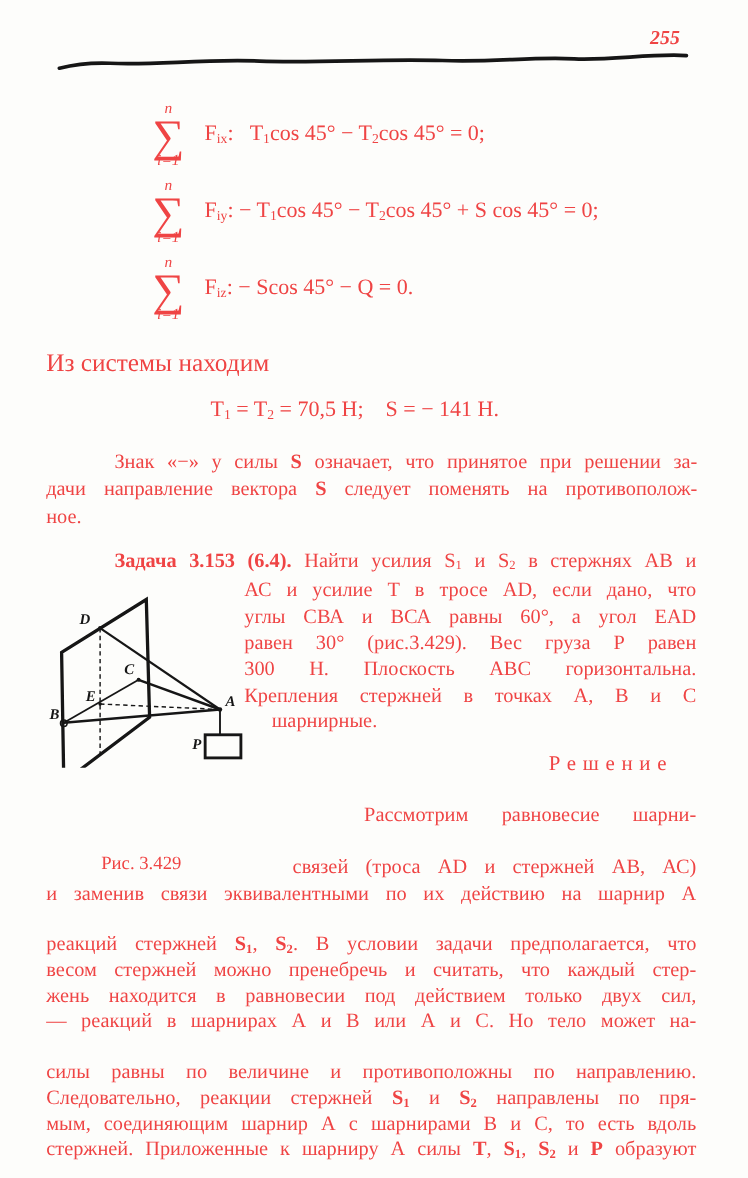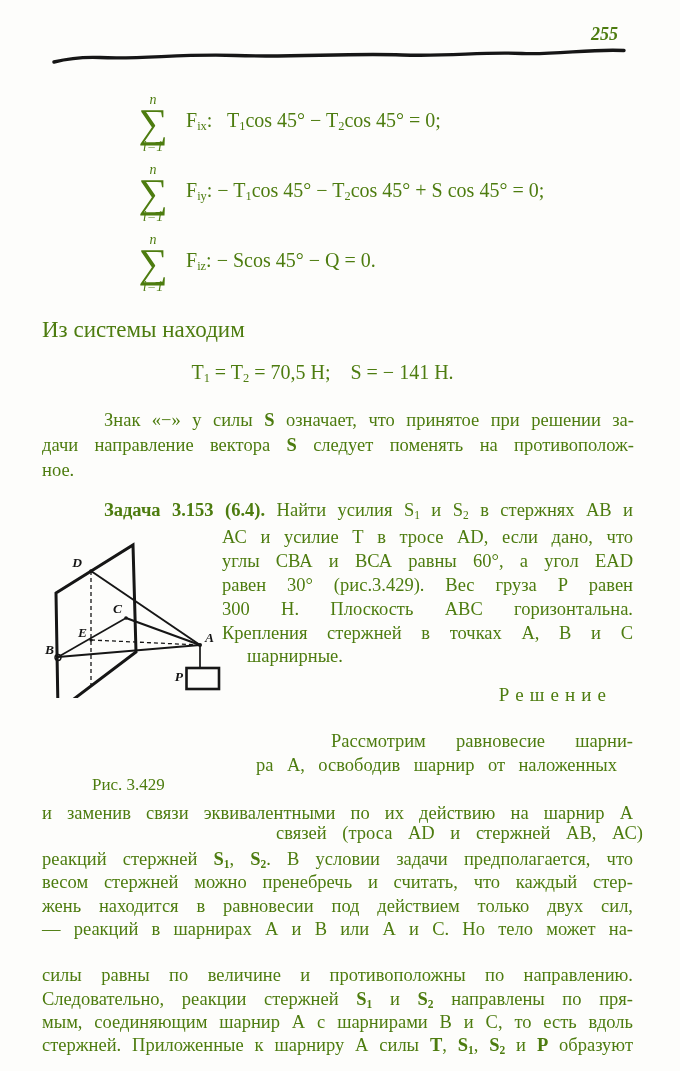--- a/index.html
+++ b/index.html
@@ -1,20 +1,20 @@
 <!DOCTYPE html>
 <html><head>
 <meta charset="utf-8">
 <style>
   html,body{margin:0;padding:0;}
   .page{
     position:relative;
     width:680px;height:1071px;
     background:#fdfdfb;
-    color:#4d7c0f;
+    color:#ef4444;
     font-family:"Liberation Serif","DejaVu Serif",serif;
     overflow:hidden;
   }
   .abs{position:absolute;}
   
   .jl{
     text-align:justify;
     text-align-last:justify;
     font-size:18.5px;
     line-height:23px;
@@ -132,22 +132,21 @@
     <text class="figlabel" x="122" y="613" text-anchor="end" fill="#161616">C</text>
     <text class="figlabel" x="87" y="637" text-anchor="end" fill="#161616">E</text>
     <text class="figlabel" x="54" y="654" text-anchor="end" fill="#161616">B</text>
     <text class="figlabel" x="205" y="642" text-anchor="start" fill="#161616">A</text>
     <text class="figlabel" x="183" y="681" text-anchor="end" fill="#161616">P</text>
   </svg>
 
   <div class="abs caption" style="left:92px;top:735px;margin-top:40px;">Рис. 3.429</div>
 
   <div class="abs jl" style="left:331px;top:730px;width:302px;"><span>Рассмотрим равновесие шарни-</span></div>
-  <div class="abs jl" style="left:256px;top:754px;width:361px;"><span>ра А, освободив шарнир от наложенных</span></div>
-  <div class="abs jl" style="left:276px;top:778px;width:367px;margin-top:44px;"><span>связей (троса AD и стержней АВ, АС)</span></div>
+  <div class="abs jl" style="left:266px;top:778px;width:367px;"><span>связей (троса AD и стержней АВ, АС)</span></div>
 
   <div class="abs jl" style="left:42px;top:802px;width:591px;"><span>и заменив связи эквивалентными по их действию на шарнир А</span></div>
   <div class="abs jl" style="left:42px;top:848px;width:591px;"><span>реакций стержней </span><span class="b">S</span><span class="b sb">1</span><span>, </span><span class="b">S</span><span class="b sb">2</span><span>. В условии задачи предполагается, что</span></div>
   <div class="abs jl" style="left:42px;top:871px;width:591px;"><span>весом стержней можно пренебречь и считать, что каждый стер-</span></div>
   <div class="abs jl" style="left:42px;top:895px;width:591px;"><span>жень находится в равновесии под действием только двух сил,</span></div>
   <div class="abs jl" style="left:42px;top:918px;width:591px;"><span>— реакций в шарнирах А и В или А и С. Но тело может на-</span></div>
   <div class="abs jl" style="left:42px;top:964px;width:591px;"><span>силы равны по величине и противоположны по направлению.</span></div>
   <div class="abs jl" style="left:42px;top:988px;width:591px;"><span>Следовательно, реакции стержней </span><span class="b">S</span><span class="b sb">1</span><span> и </span><span class="b">S</span><span class="b sb">2</span><span> направлены по пря-</span></div>
   <div class="abs jl" style="left:42px;top:1011px;width:591px;"><span>мым, соединяющим шарнир А с шарнирами В и С, то есть вдоль</span></div>
   <div class="abs jl" style="left:42px;top:1034px;width:591px;"><span>стержней. Приложенные к шарниру А силы </span><span class="b">Т</span><span>, </span><span class="b">S</span><span class="b sb">1</span><span>, </span><span class="b">S</span><span class="b sb">2</span><span> и </span><span class="b">Р</span><span> образуют</span></div>

